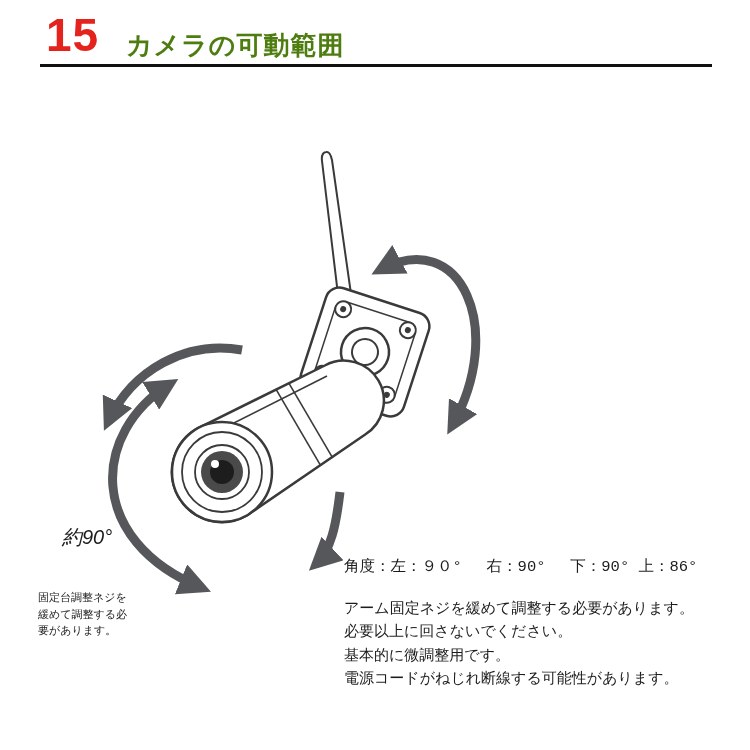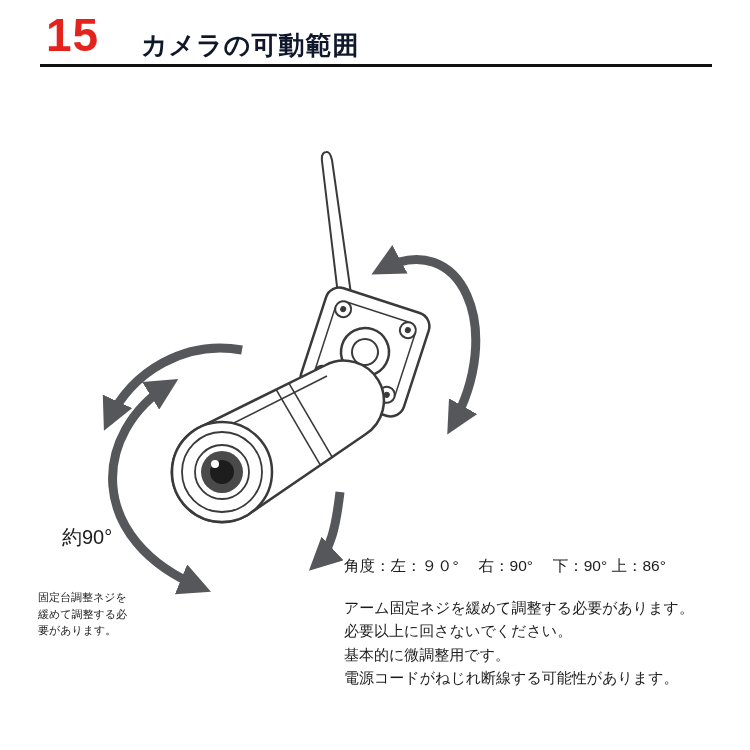--- a/index.html
+++ b/index.html
@@ -24,23 +24,22 @@
     color: #e4231c;
     letter-spacing: 1px;
     text-align: right;
   }
   .header-title {
     position: absolute;
     left: 126px;
     top: 28px;
     font-size: 26px;
     font-weight: 700;
-    color: #0f172a;
+    color: #4d7c0f;
     letter-spacing: 1px;
-    margin-left: 15px;
   }
   .header-rule {
     position: absolute;
     left: 40px;
     right: 38px;
     top: 64px;
     height: 3px;
     background: #101010;
   }
   .illustration-svg {
@@ -49,40 +48,42 @@
     top: 0;
     width: 750px;
     height: 750px;
   }
   .label-angle90 {
     position: absolute;
     left: 62px;
     top: 524px;
     font-size: 20px;
     color: #1c1c1c;
+    font-style: italic;
   }
   .note {
     color: #1c1c1c;
     white-space: pre-line;
   }
   .left-note {
     position: absolute;
     left: 38px;
     top: 589px;
     width: 160px;
     font-size: 11px;
     line-height: 1.5;
   }
   .angle-line {
     position: absolute;
     left: 344px;
     top: 556px;
     font-size: 15.5px;
     color: #1c1c1c;
     white-space: pre;
+    font-family: Liberation Mono, monospace;
   }
   .right-note {
     position: absolute;
     left: 344px;
     top: 596px;
     width: 380px;
     font-size: 15px;
     line-height: 1.55;
   }
 </style>

